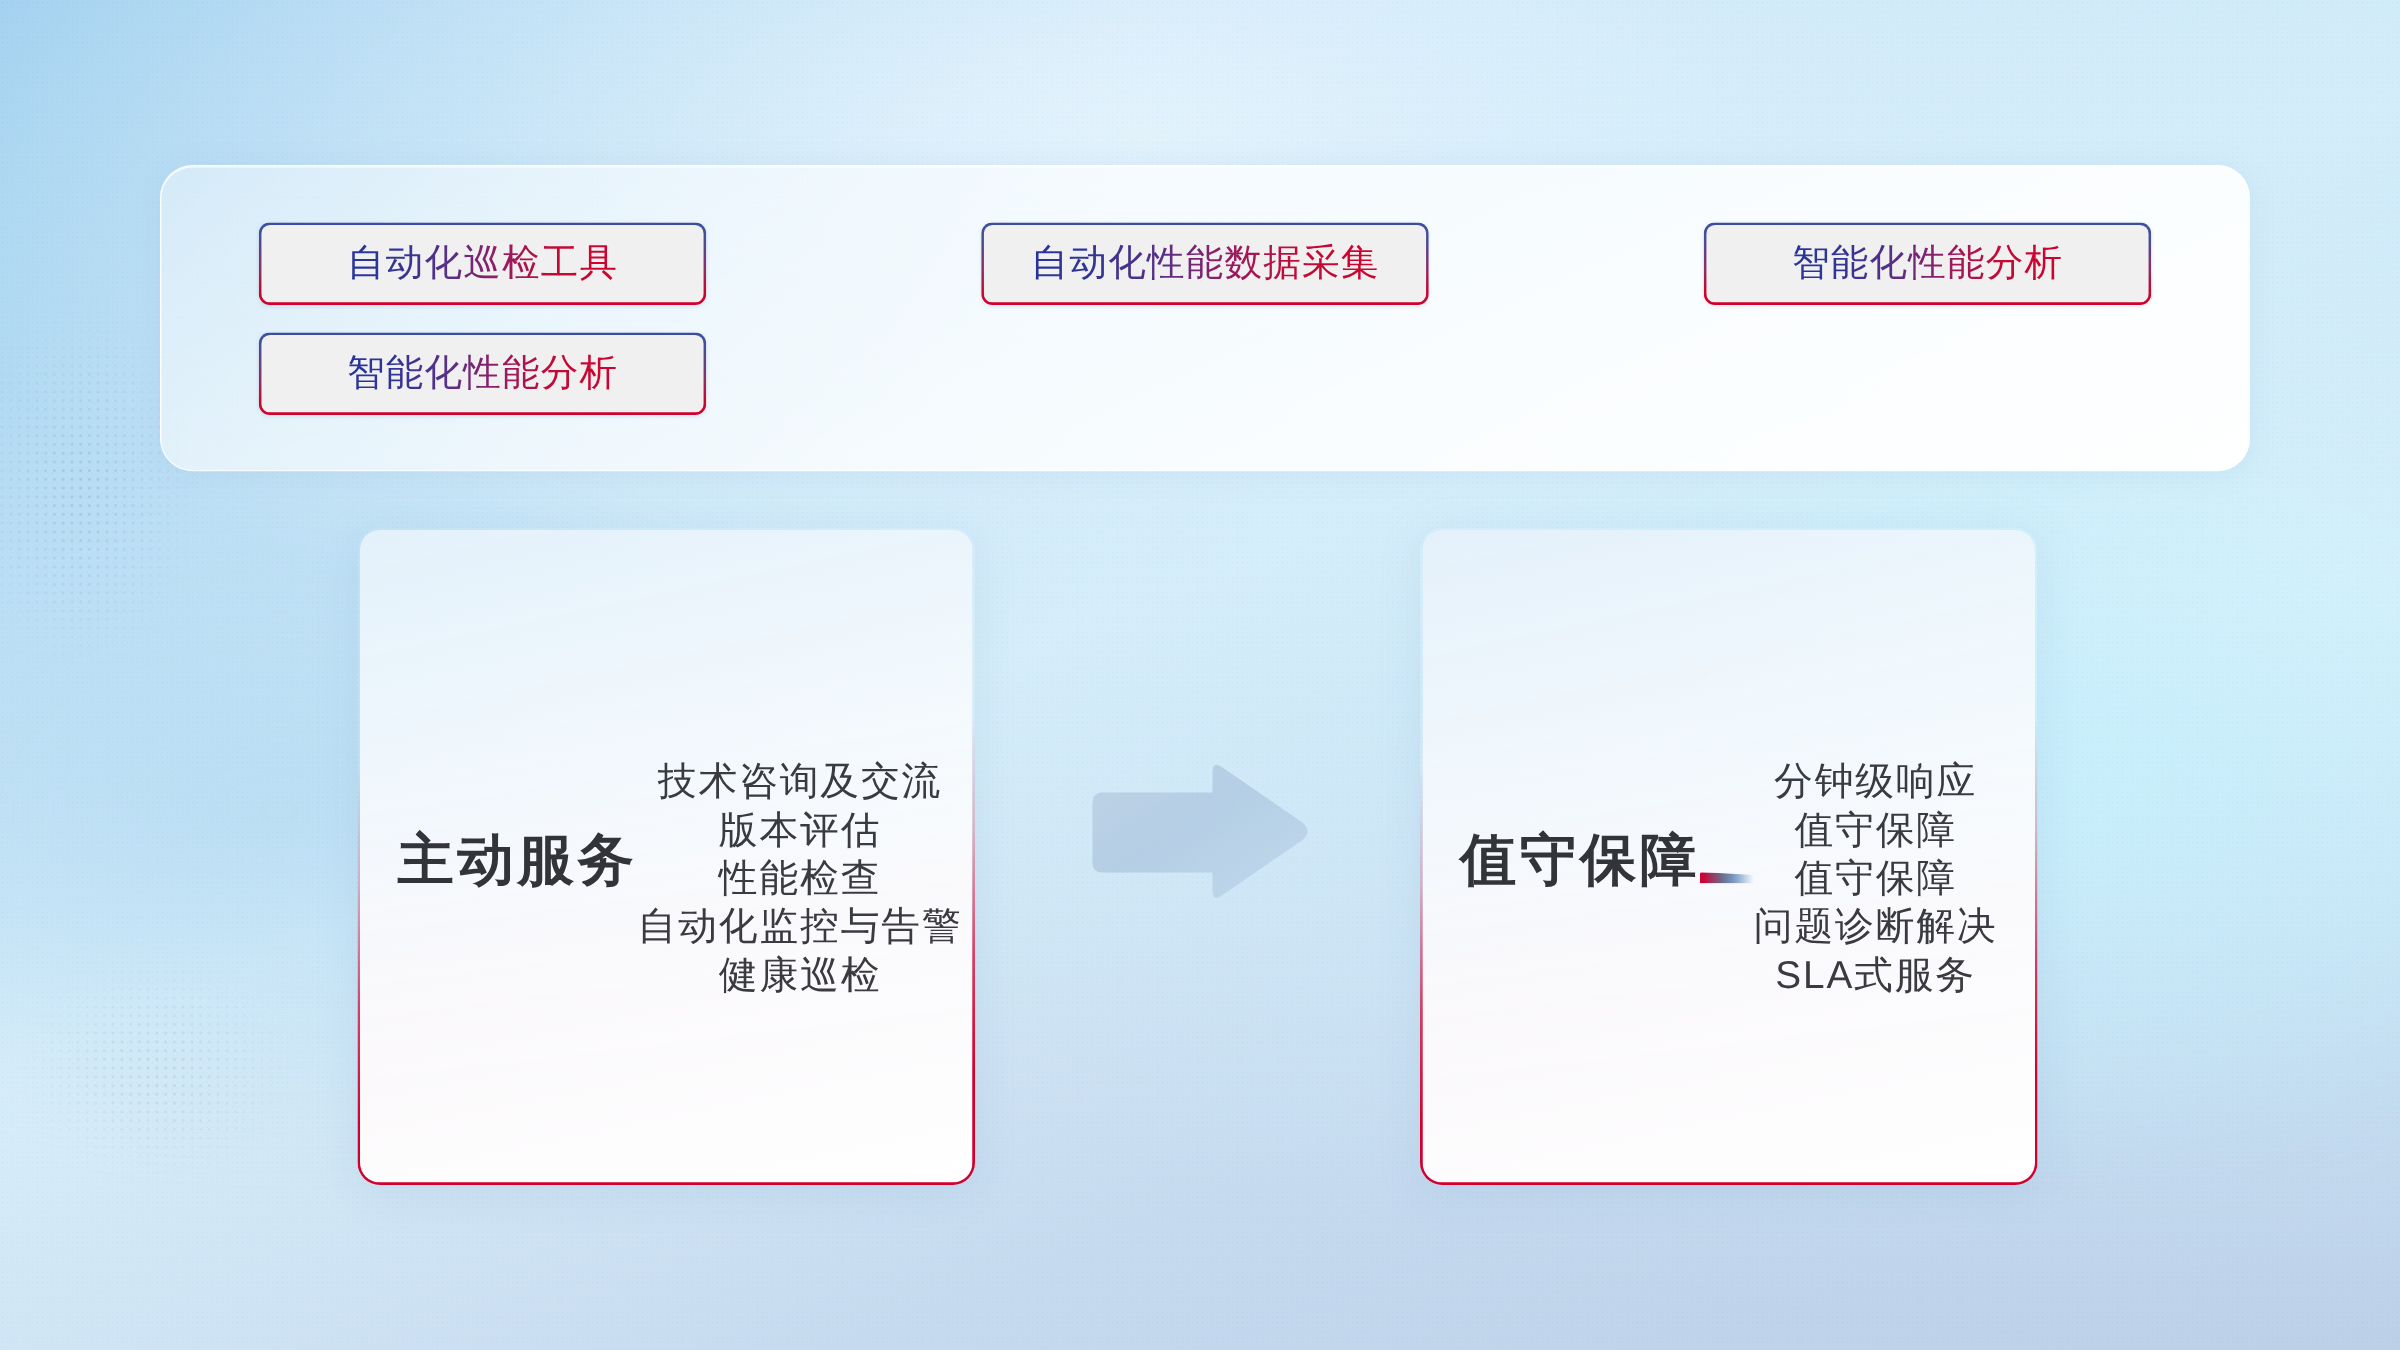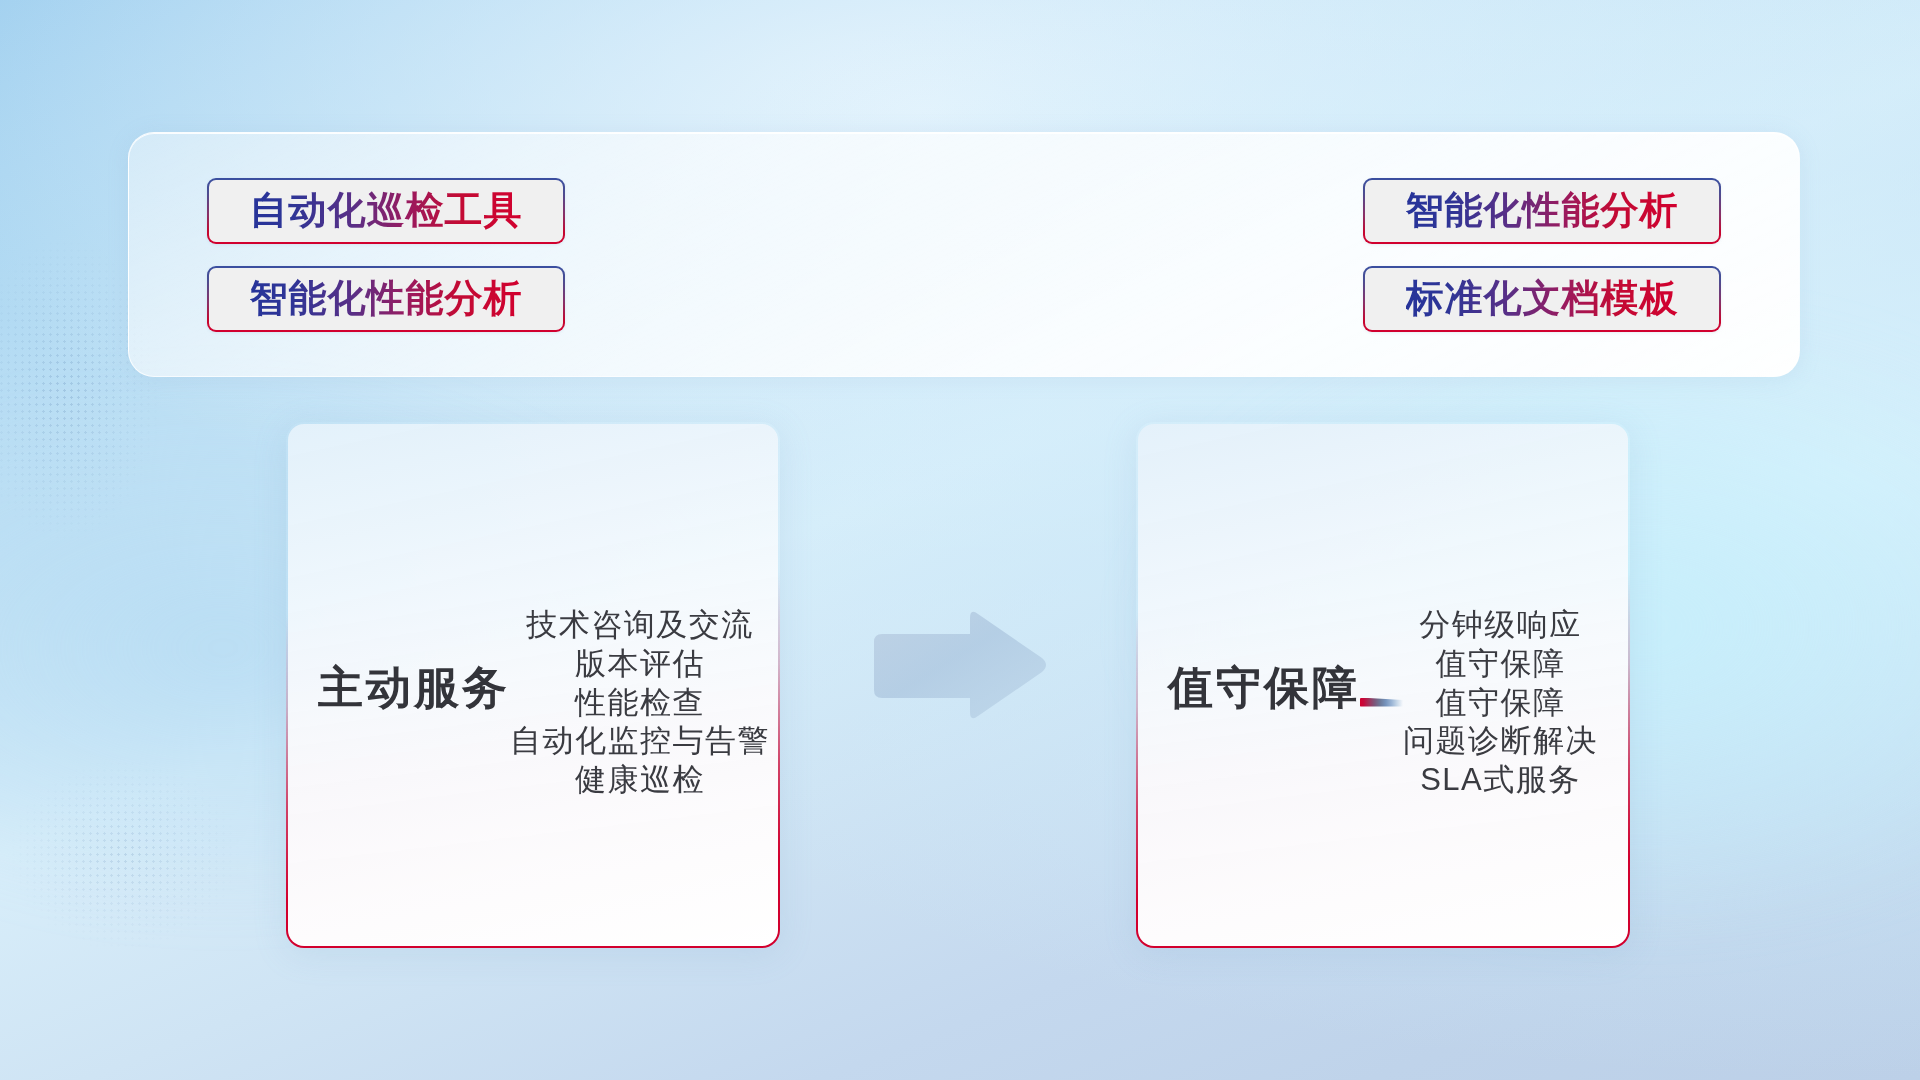--- a/index.html
+++ b/index.html
@@ -74,22 +74,22 @@
     
     border:2px solid transparent;
     background-image:
       linear-gradient(#f0f0f0,#f0f0f0),
       linear-gradient(180deg,#3a4fa0 0%,#4a4d92 22%,#8a2f66 56%,#c40730 82%,#d2002e 100%);
     background-origin:border-box;
     background-clip:padding-box,border-box;
     box-shadow:0 1px 3px rgba(110,140,175,0.14);
   }
   .pill-label{
-    font-size:38px;
-    font-weight:700;
+    font-size:30px;
+    font-weight:400;
     letter-spacing:1px;
     white-space:nowrap;
     background:linear-gradient(90deg,
       #27349a 0%, #2f3596 16%, #5a2f86 38%,
       #9a1a5e 58%, #c20b35 76%, #d2002e 100%);
     -webkit-background-clip:text;
     background-clip:text;
     color:transparent;
     -webkit-text-fill-color:transparent;
   }
@@ -201,30 +201,30 @@
 <div class="speckle" id="speckle-b"></div>
 <div class="speckle" id="speckle-c"></div>
 
 <div id="top-panel">
 
   <div class="pill-row">
     <div class="pill">
       <span class="pill-label">自动化巡检工具</span>
     </div>
     <div class="pill">
+      <span class="pill-label">自动化性能数据采集</span>
+    </div>
+    <div class="pill">
       <span class="pill-label">智能化性能分析</span>
     </div>
   </div>
 
   <div class="pill-row">
     <div class="pill">
       <span class="pill-label">智能化性能分析</span>
-    </div>
-    <div class="pill">
-      <span class="pill-label">标准化文档模板</span>
     </div>
   </div>
 
 </div>
 
 <div class="service-card" id="card-proactive">
   <div class="card-title">主动服务</div>
   <div class="card-divider">
     <div class="bar"></div>
   </div>

